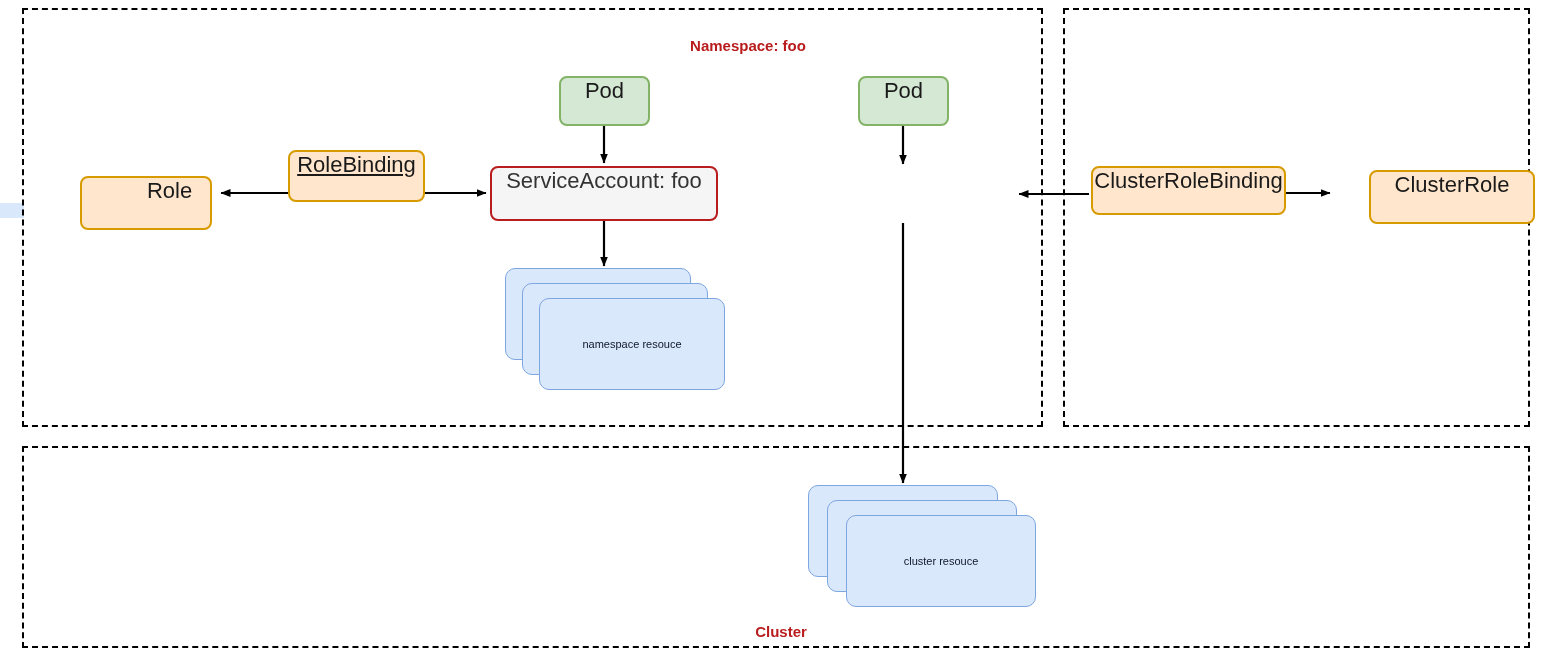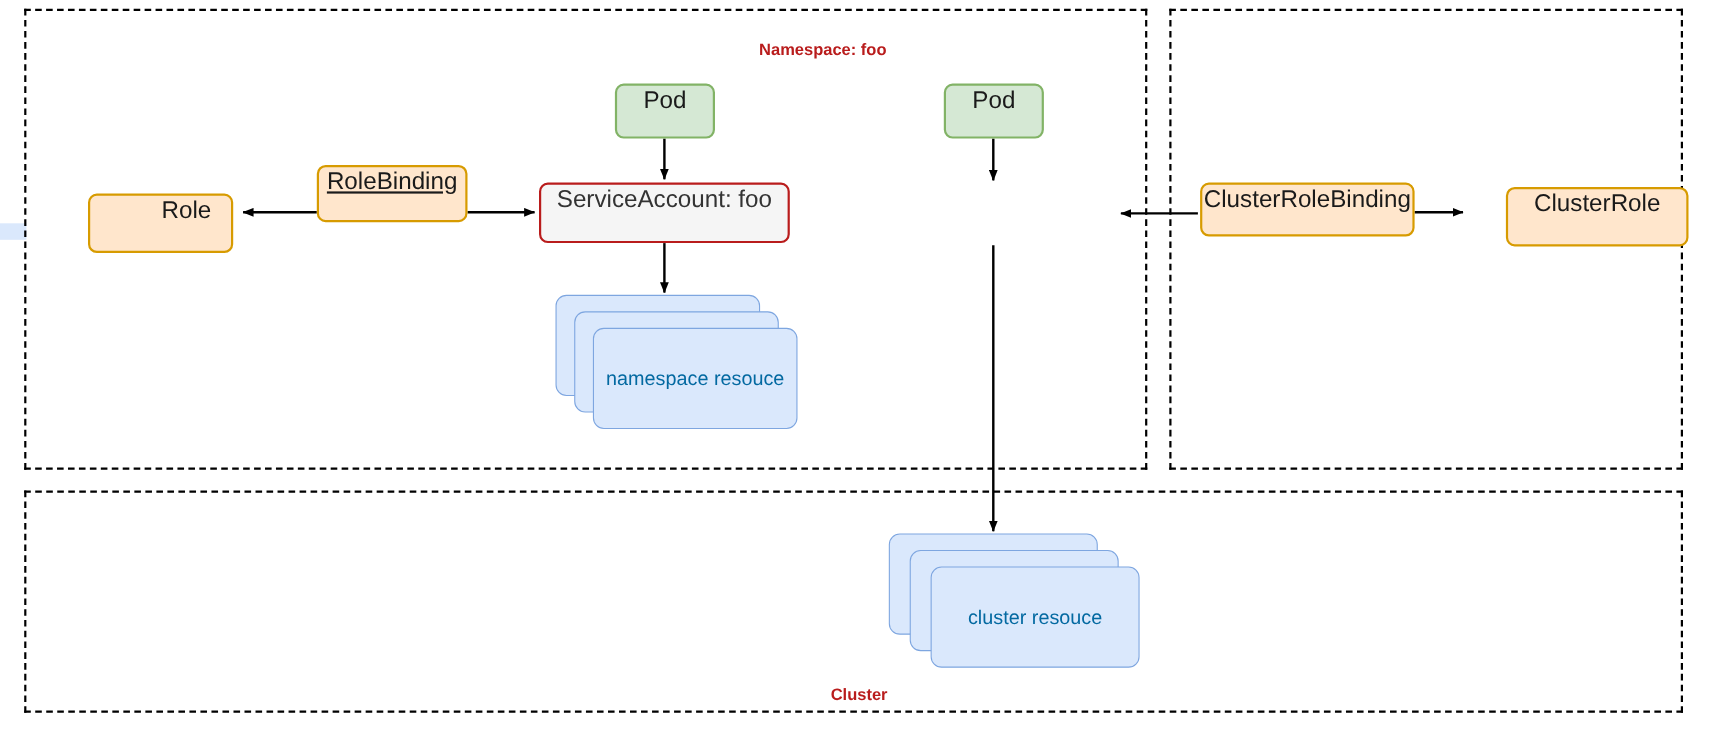--- a/index.html
+++ b/index.html
@@ -72,22 +72,22 @@
     position: absolute;
     box-sizing: border-box;
     border-radius: 10px;
     background: #dae8fc;
     border: 1.5px solid #7ea6e0;
   }
   .stack .card-front {
     display: flex;
     align-items: center;
     justify-content: center;
-    font-size: 18px;
-    color: #0369a1;
+    font-size: 11px;
+    color: #0f172a;
     white-space: nowrap;
   }
 
   
   .edge-layer {
     position: absolute;
     left: 0;
     top: 0;
     width: 1555px;
     height: 667px;

